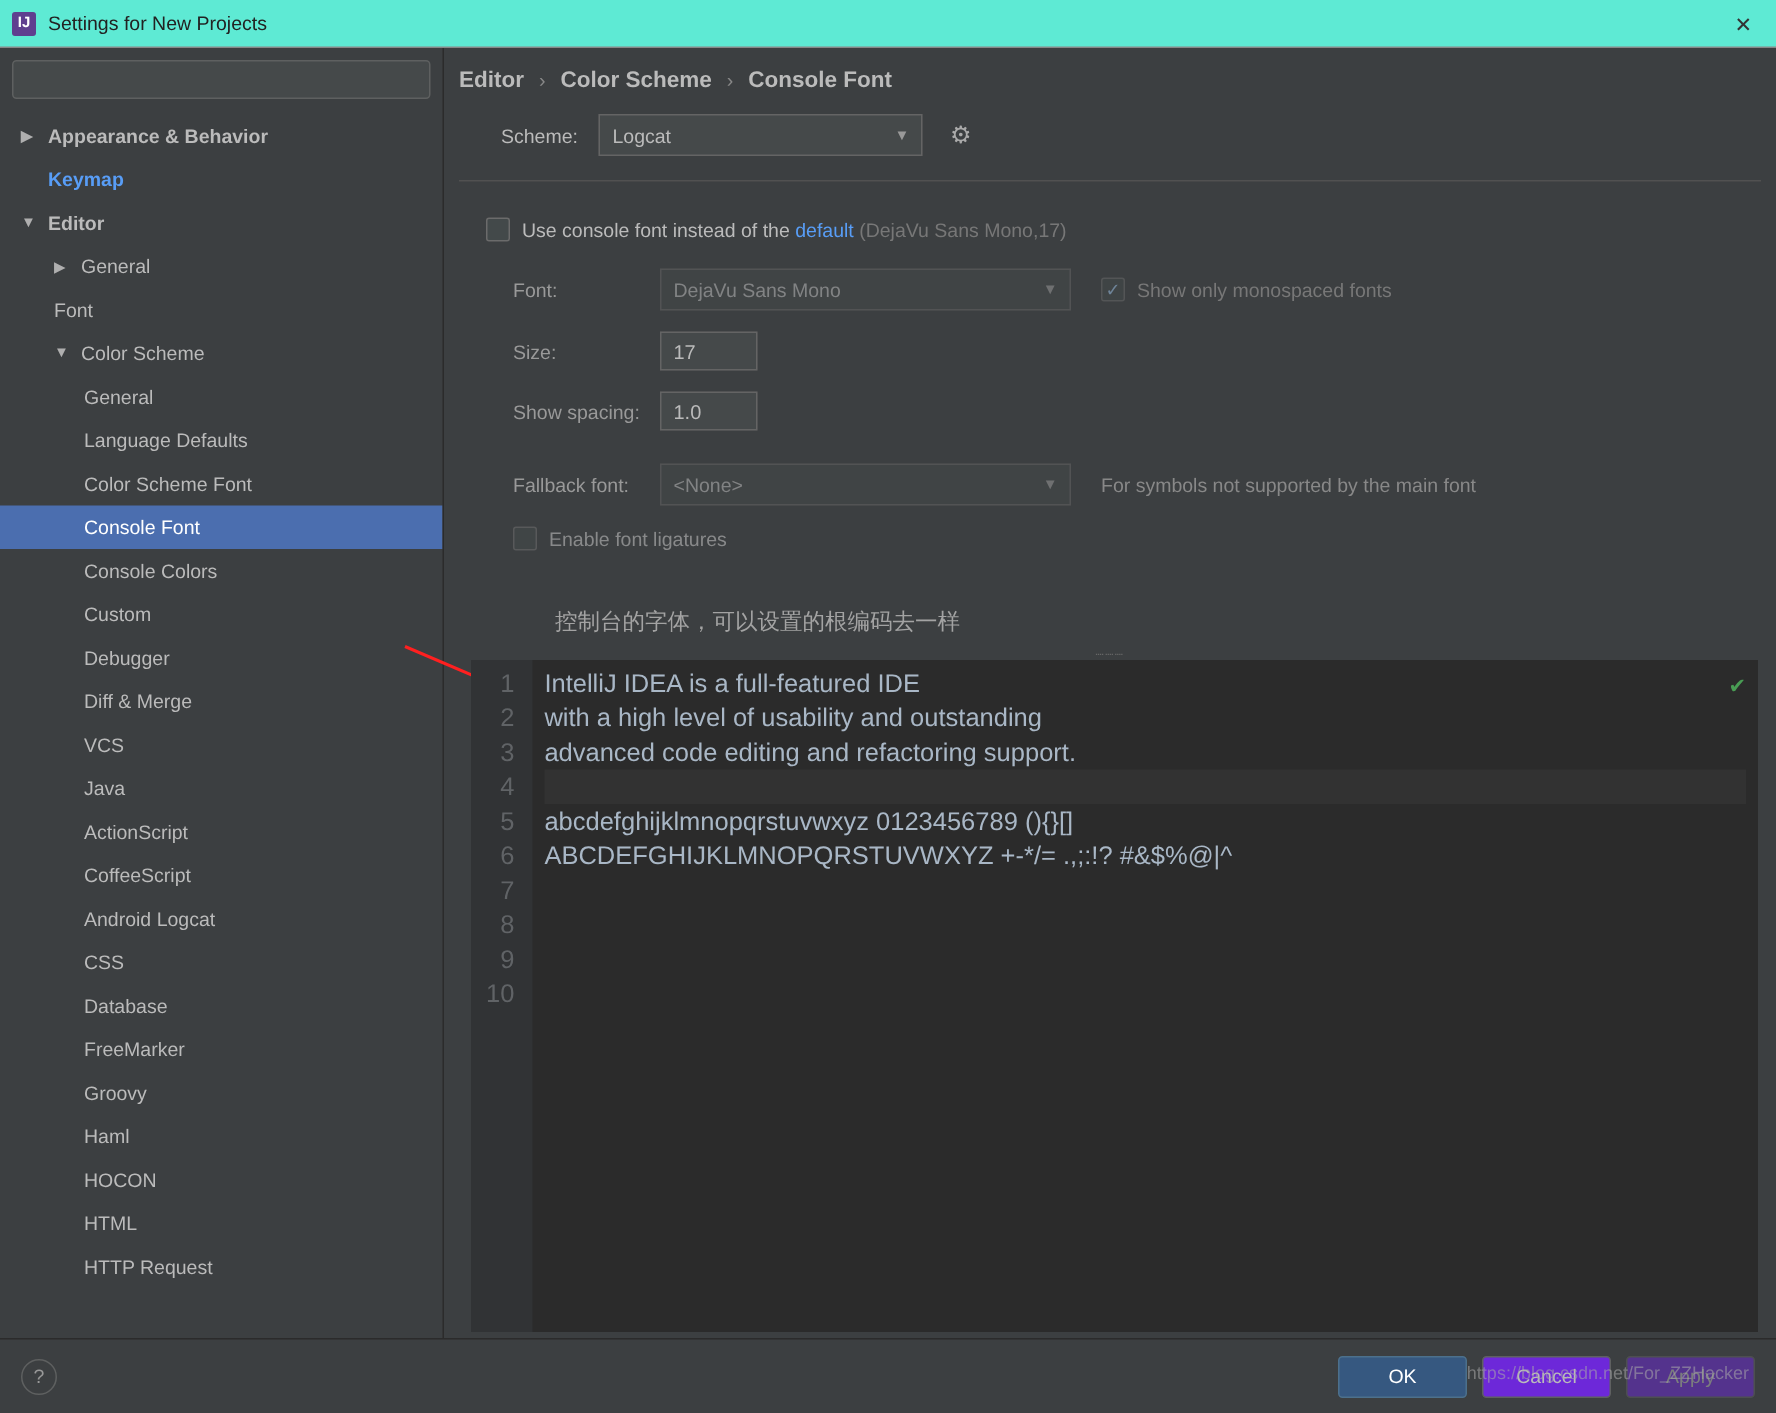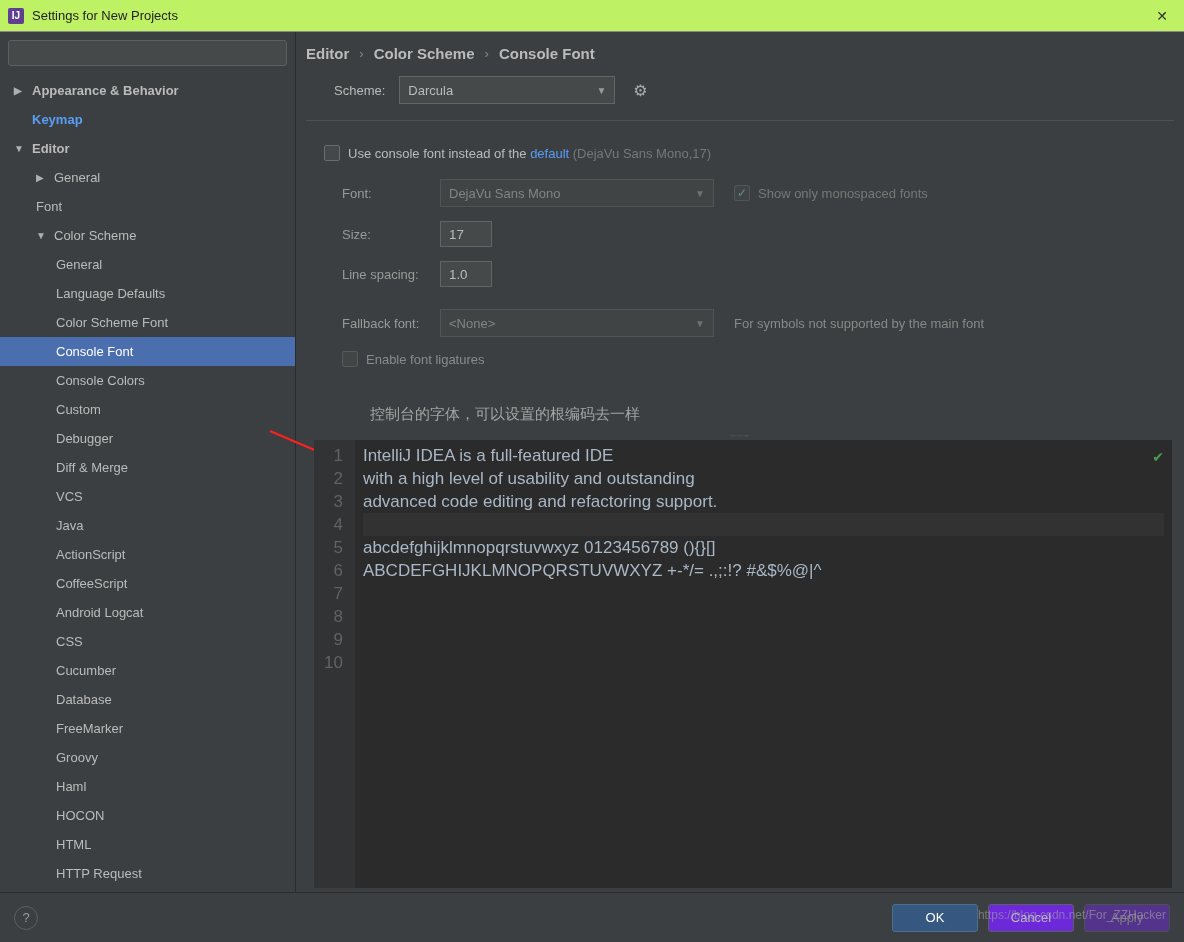--- a/index.html
+++ b/index.html
@@ -1,17 +1,17 @@
 <!DOCTYPE html>
 <html><head>
 <meta charset="utf-8">
 <style>
   * { box-sizing: border-box; margin: 0; padding: 0; font-family: "Segoe UI", Arial, sans-serif; }
   body { background: #3c3f41; color: #bbbbbb; font-size: 13px; width: 1184px; height: 942px; overflow: hidden; display: flex; flex-direction: column; }
-  .titlebar { background: #bef264; height: 32px; display: flex; align-items: center; padding: 0 8px; color: #000; border-bottom: 1px solid #888; }
+  .titlebar { background: #5eead4; height: 32px; display: flex; align-items: center; padding: 0 8px; color: #000; border-bottom: 1px solid #888; }
   .titlebar .app-icon { width: 16px; height: 16px; background: #5f3f8f; border-radius: 2px; margin-right: 8px; display:flex;align-items:center;justify-content:center;color:#fff;font-size:10px;font-weight:bold;}
   .titlebar .title { flex: 1; font-size: 13px; color: #222; }
   .titlebar .close { font-size: 14px; color: #333; cursor: pointer; padding:4px 8px;}
   .main { flex: 1; display: flex; min-height: 0; background:#3c3f41;}
   .sidebar { width: 296px; display: flex; flex-direction: column; border-right: 1px solid #2b2b2b; }
   .search-wrap { padding: 8px; }
   .search { width: 100%; height: 26px; background: #45494a; border: 1px solid #5e6060; border-radius: 3px; padding: 0 6px 0 26px; color: #bbb; position: relative;}
   .search-wrap { position:relative;}
   .search-icon { position: absolute; left: 16px; top: 14px; color: #aaa; font-size:13px; pointer-events:none;}
   .tree { flex: 1; overflow-y: auto; padding-top: 2px; }
@@ -32,21 +32,21 @@
   .gear { color: #aaa; font-size:16px; cursor:pointer; margin-left:4px;}
   .form { padding: 12px 10px 0 28px; }
   .chk-row { display:flex; align-items:center; margin: 12px 0 18px 0; gap:8px;}
   .chk { width:16px;height:16px;border:1px solid #6b6b6b;background:#43494a;border-radius:2px;display:inline-block;}
   .chk.disabled{opacity:0.5;}
   .chk.checked::after{content:"✓";color:#a0c8ef;font-size:12px;display:block;text-align:center;line-height:14px;}
   .link { color: #589df6; cursor:pointer;}
   .muted { color: #777; }
   .field-row { display:flex; align-items:center; margin: 8px 0 14px 0; padding-left:18px;}
   .field-row .flab { width: 98px; color:#999;}
-  .txt-in { background:#45494a;border:1px solid #646464;height:26px;color:#bbb;padding:0 8px;width:52px;}
+  .txt-in { background:#45494a;border:1px solid #646464;height:26px;color:#bbb;padding:0 8px;width:65px;}
   .field-row .combo { min-width: 274px; }
   .field-row .combo.dis { opacity:0.55; }
   .hint { color:#888; margin-left: 20px;}
   .annotation { color: #a3a3a3; font-size: 15px; padding: 20px 0 8px 46px; font-family: "SimSun","Microsoft YaHei",sans-serif;}
   svg.arrow-svg { position:absolute; pointer-events:none; }
   .splitter { height: 8px; display:flex;align-items:center;justify-content:center;color:#666;font-size:9px;letter-spacing:1px;}
   .preview { flex:1; background:#2b2b2b; margin: 0 12px 4px 18px; display:flex; font-family: "DejaVu Sans Mono","Consolas",monospace; font-size:17px; line-height:23px; color:#a9b7c6; position:relative; min-height:0;}
   .gutter { background:#313335; color:#606366; text-align:right; padding: 4px 12px 4px 10px; user-select:none;}
   .code { padding: 4px 8px; white-space:pre; flex:1;}
   .code .hl { background:#323232; display:block;}
@@ -137,23 +137,20 @@
         <div class="tree-item l2">
           <span>CoffeeScript</span>
         </div>
         <div class="tree-item l2">
           <span>Android Logcat</span>
         </div>
         <div class="tree-item l2">
           <span>CSS</span>
         </div>
         <div class="tree-item l2">
-          <span>Cucumber</span>
-        </div>
-        <div class="tree-item l2">
           <span>Database</span>
         </div>
         <div class="tree-item l2">
           <span>FreeMarker</span>
         </div>
         <div class="tree-item l2">
           <span>Groovy</span>
         </div>
         <div class="tree-item l2">
           <span>Haml</span>
@@ -175,21 +172,21 @@
       <span>Editor</span>
       <span class="sep">›</span>
       <span>Color Scheme</span>
       <span class="sep">›</span>
       <span>Console Font</span>
     </div>
 
     <div class="scheme-row">
       <span class="lbl">Scheme:</span>
       <div class="combo">
-        <span>Darcula</span>
+        <span>Logcat</span>
         <span class="chev">▼</span>
       </div>
       <span class="gear">⚙</span>
     </div>
 
     <div class="content-body">
     <div class="form">
       <div class="chk-row">
         <span class="chk"></span>
         <span>
@@ -208,21 +205,21 @@
           <span class="muted">Show only monospaced fonts</span>
         </span>
       </div>
 
       <div class="field-row">
         <span class="flab">Size:</span>
         <input class="txt-in" value="17" style="">
       </div>
 
       <div class="field-row">
-        <span class="flab">Line spacing:</span>
+        <span class="flab">Show spacing:</span>
         <input class="txt-in" value="1.0" style="">
       </div>
 
       <div class="field-row" style="margin-top:22px;">
         <span class="flab">Fallback font:</span>
         <div class="combo dis">
           <span>&lt;None&gt;</span>
           <span class="chev">▼</span>
         </div>
         <span class="hint">For symbols not supported by the main font</span>

